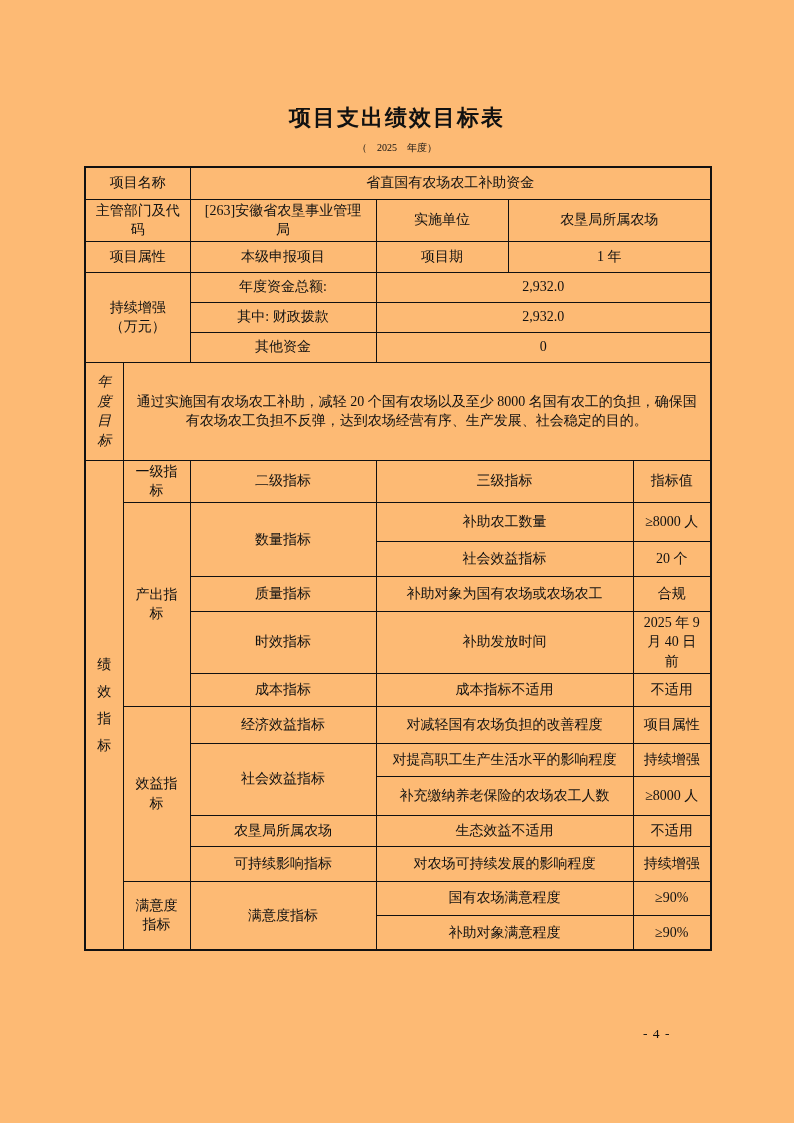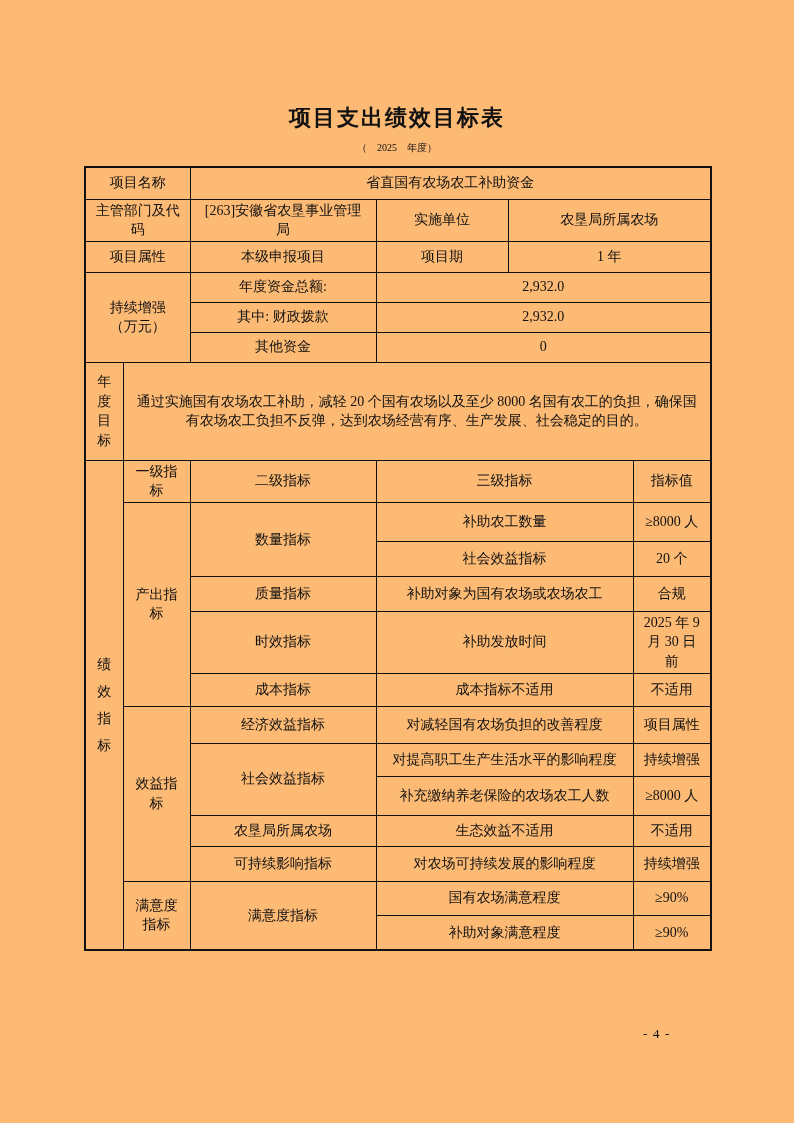--- a/index.html
+++ b/index.html
@@ -22,21 +22,21 @@
   }
   table.main td{
     border:1px solid #111;text-align:center;vertical-align:middle;
     font-size:14px;line-height:1.4;padding:1px 9px;overflow:hidden;
   }
   td.left-cell{text-align:left;padding-left:8px;}
   td.goal-cell{
     text-align:left;font-size:13.5px;line-height:24px;
     padding:2px 4px 2px 3px;vertical-align:middle;
   }
-  td.goal-label{font-size:13.5px;padding:1px 2px;}
+  td.goal-label{font-size:13.5px;padding:1px 2px;font-style:italic;}
   td.val-cell{font-size:13px;line-height:1.45;padding:1px 2px;margin-left:28px;}
   td.vert-cell{padding:0;}
   td.vert-cell .vert-text{
     display:inline-block;width:1.1em;line-height:27px;
     word-break:break-all;white-space:normal;text-align:center;font-size:14px;
   }
   .wrap-cell{word-break:break-all;}
   .page-number{
     position:absolute;left:643px;top:1026px;font-size:13.5px;color:#111;
     letter-spacing:1px;
@@ -126,21 +126,21 @@
       <td class="val-cell">20 个</td>
     </tr>
     <tr style="height:35px">
       <td>质量指标</td>
       <td colspan="2">补助对象为国有农场或农场农工</td>
       <td class="val-cell">合规</td>
     </tr>
     <tr style="height:38px">
       <td>时效指标</td>
       <td colspan="2">补助发放时间</td>
-      <td class="val-cell">2025 年 9 月 30 日前</td>
+      <td class="val-cell">2025 年 9 月 40 日前</td>
     </tr>
     <tr style="height:33px">
       <td>成本指标</td>
       <td colspan="2">成本指标不适用</td>
       <td class="val-cell">不适用</td>
     </tr>
 
     <tr style="height:37px">
       <td rowspan="5" class="wrap-cell">效益指标</td>
       <td>经济效益指标</td>

